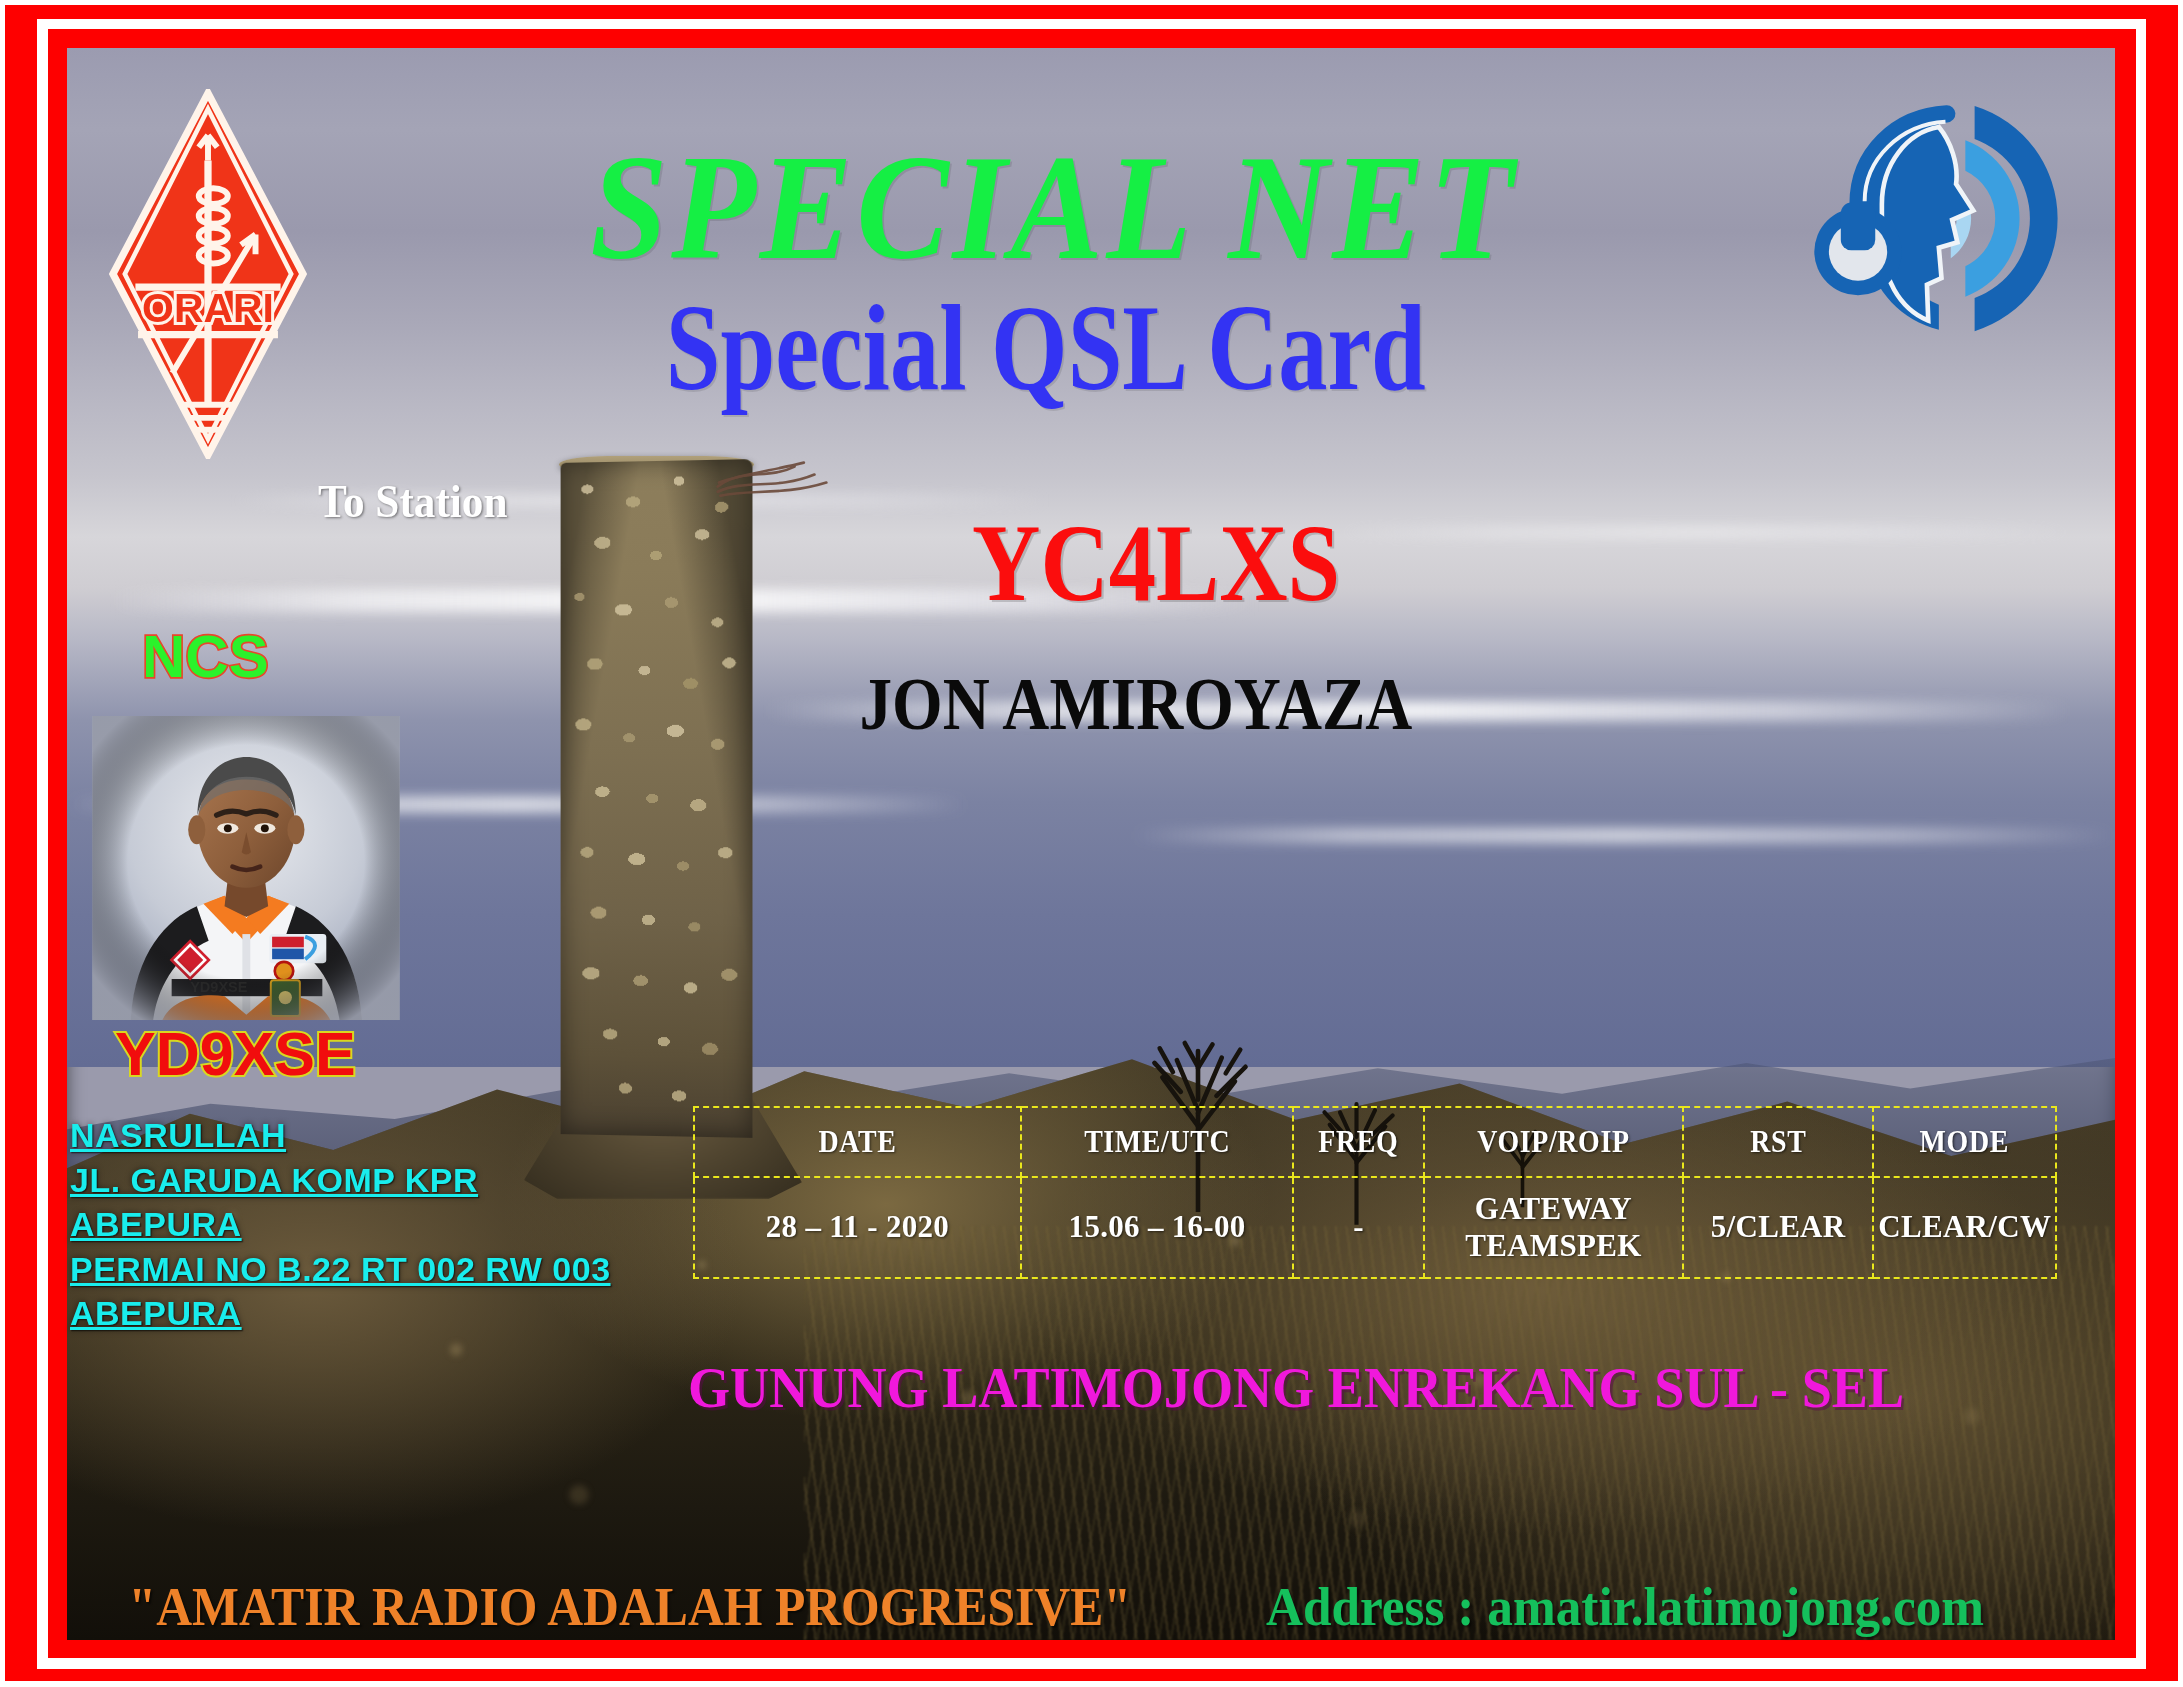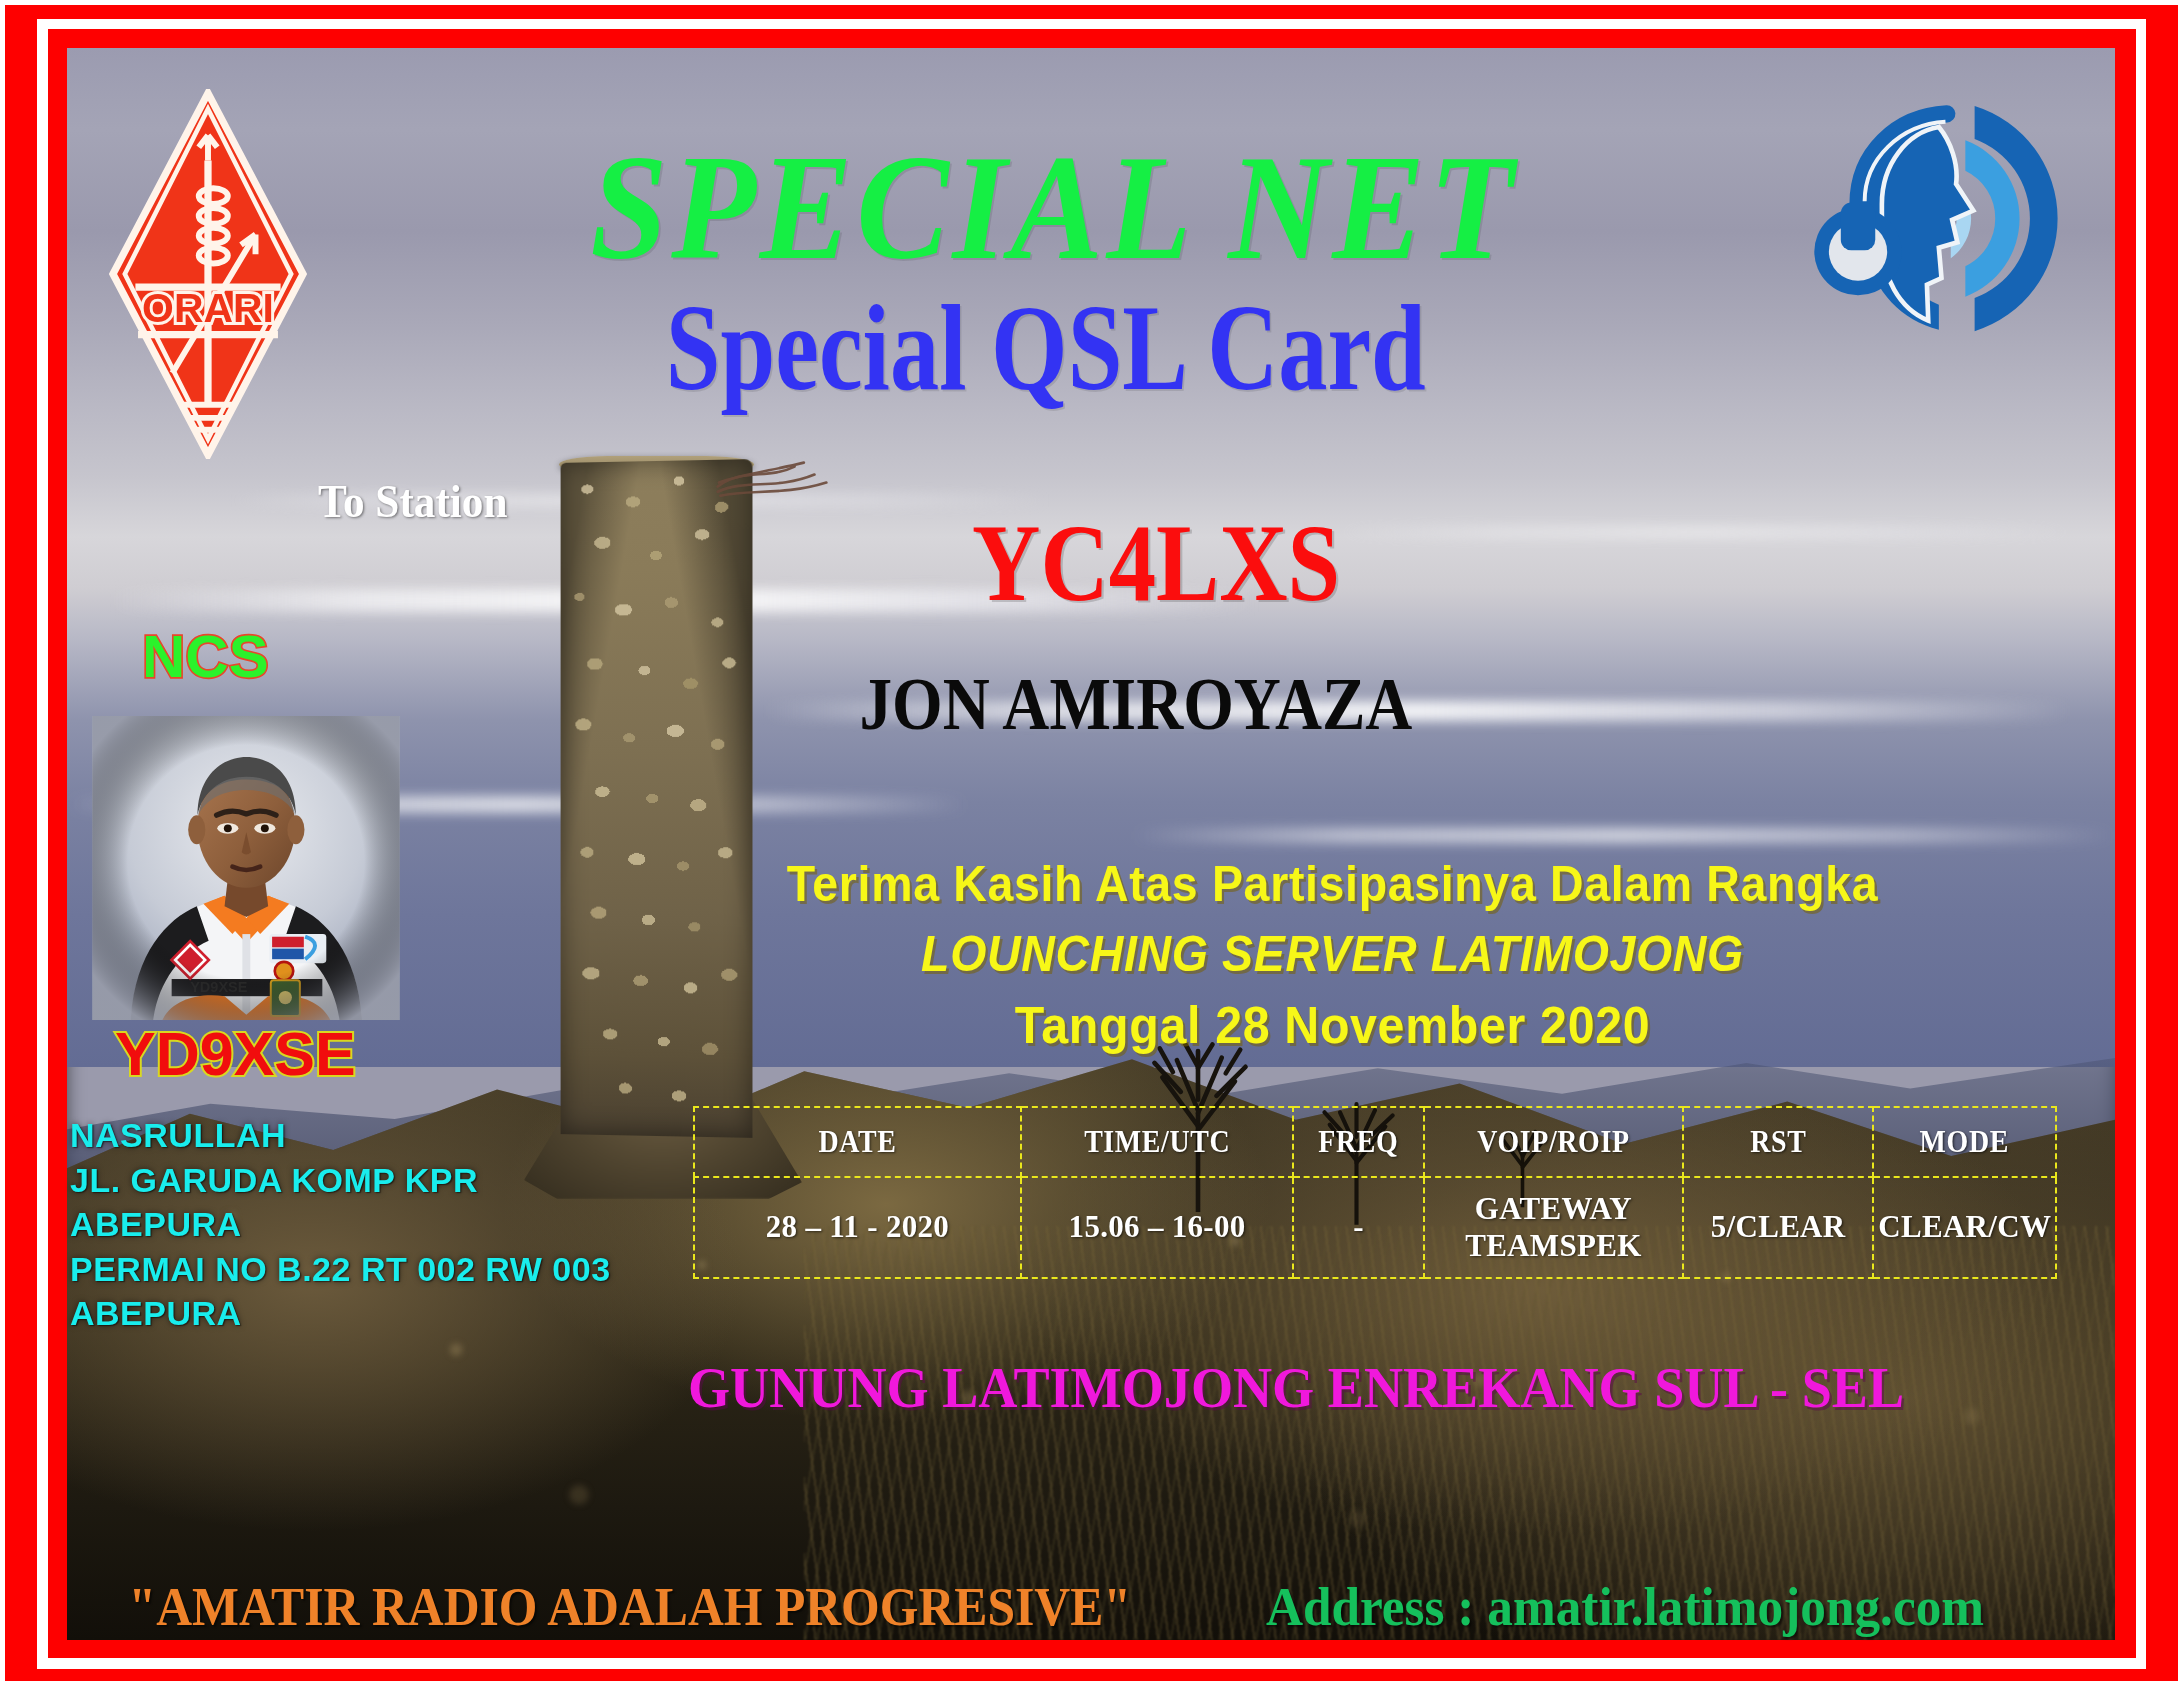--- a/index.html
+++ b/index.html
@@ -290,21 +290,21 @@
 
   #address-block {
     position:absolute; left:54px; top:1113px;
     font-family:"Liberation Sans", sans-serif;
     font-size: 34px; font-weight:700;
     color:#19eded;
     line-height: 1.31;
     letter-spacing: 0.5px;
     text-shadow: 0 0 6.6px rgba(0,0,0,.55), 1.3px 1.3px 1.3px rgba(0,0,0,.5);
   }
-  #address-block div { white-space: nowrap; }
+  #address-block div { white-space: nowrap; text-decoration: underline; }
 
   #thanks-block {
     position:absolute; left:668px; top:855px; width:1297px;
     text-align:center;
     color:#f7f718;
     font-family:"Liberation Sans", sans-serif;
     text-shadow: 2.6px 2.6px 0 rgba(118,96,10,.55);
   }
   #thanks-l1 { font-size: 50px; font-weight:700; transform: scaleX(.93); letter-spacing:0.7px; }
   #thanks-l2 { font-size: 50px; font-weight:700; font-style:italic; margin-top: 12px; transform: scaleX(.93); letter-spacing:0.7px;}
@@ -610,25 +610,20 @@
     <div id="operator-callsign">YD9XSE</div>
 
     <div id="address-block">
       <div>NASRULLAH</div>
       <div>JL. GARUDA KOMP KPR</div>
       <div>ABEPURA</div>
       <div>PERMAI NO B.22 RT 002 RW 003</div>
       <div>ABEPURA</div>
     </div>
 
-    <div id="thanks-block">
-      <div id="thanks-l1">Terima Kasih Atas Partisipasinya Dalam Rangka</div>
-      <div id="thanks-l2">LOUNCHING SERVER LATIMOJONG</div>
-      <div id="thanks-l3">Tanggal  28  November  2020</div>
-    </div>
 
     <table id="log-table">
       <thead>
         <tr>
           <th class="c-date">DATE</th>
           <th class="c-time">TIME/UTC</th>
           <th class="c-freq">FREQ</th>
           <th class="c-voip">VOIP/ROIP</th>
           <th class="c-rst">RST</th>
           <th class="c-mode">MODE</th>

